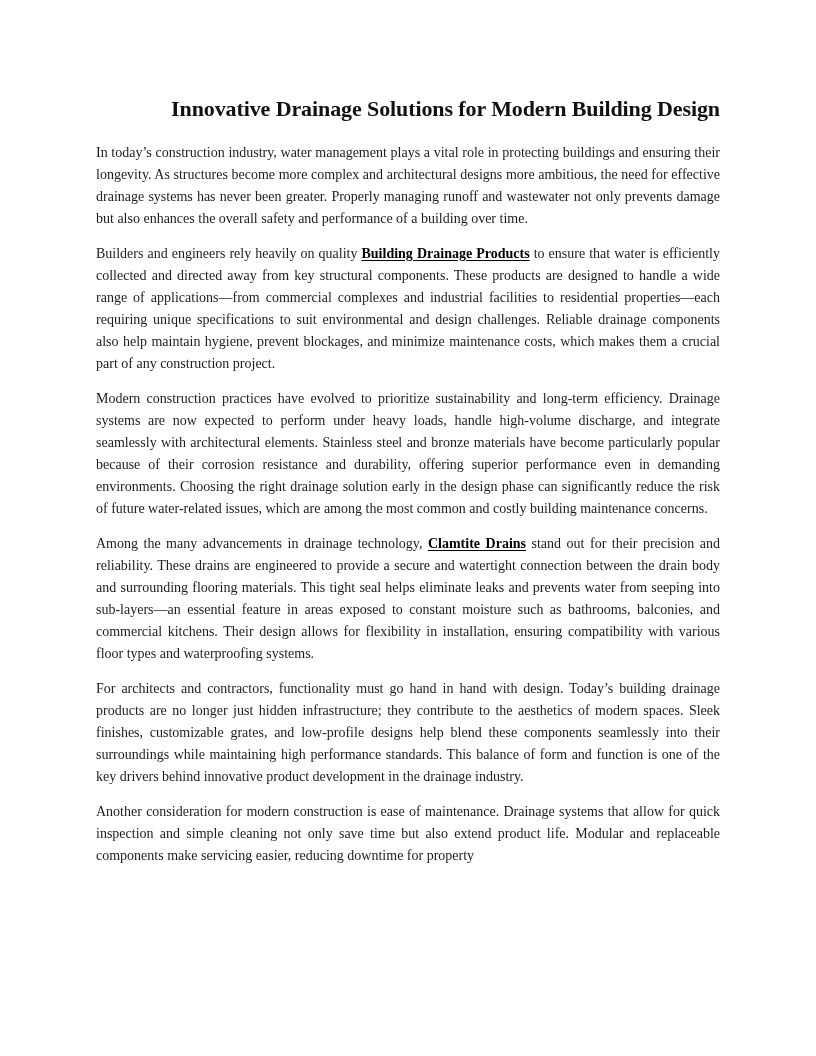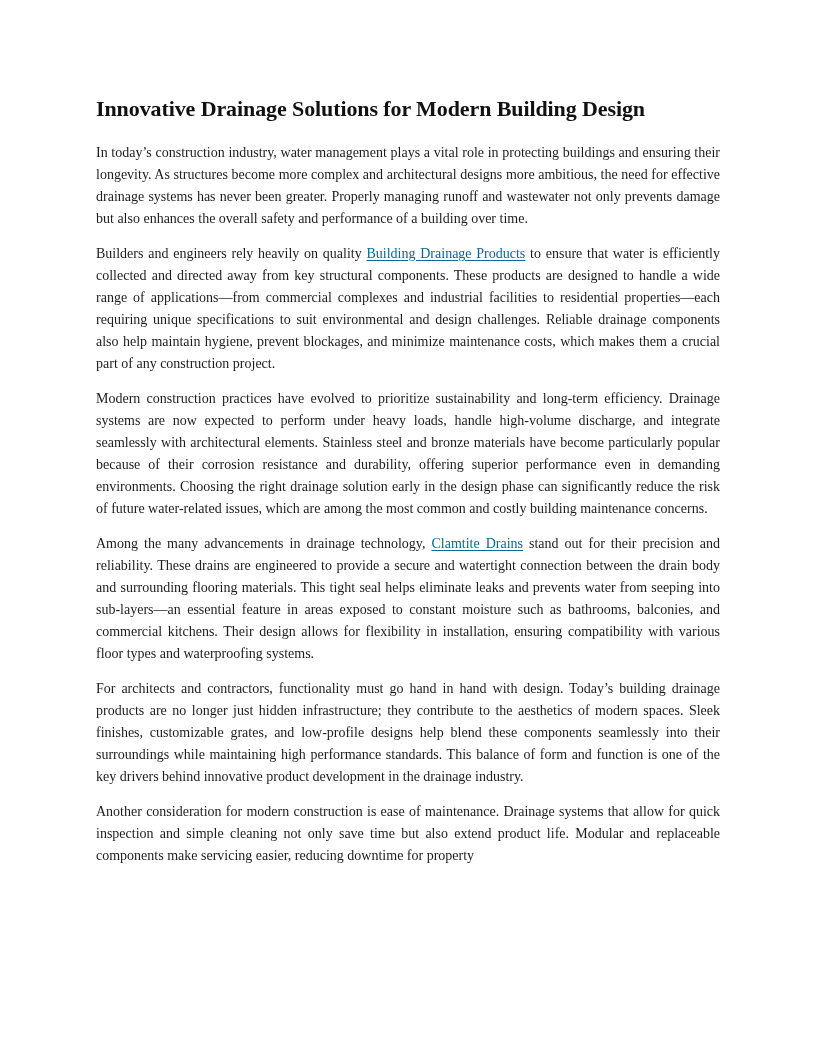--- a/index.html
+++ b/index.html
@@ -19,34 +19,34 @@
       position: absolute;
       left: 96px;
       top: 92px;
       width: 624px;
     }
     .doc-title {
       margin: 0 0 16px 0;
       font-size: 22px;
       line-height: 34px;
       font-weight: bold;
-      text-align: left;
+      text-align: right;
       color: #111111;
       letter-spacing: -0.1px;
     }
     .para {
       margin: 0 0 13px 0;
       font-size: 14px;
       line-height: 22px;
       text-align: justify;
       color: #1c1c1c;
     }
     .doc-link {
-      color: #0369a1;
-      font-weight: normal;
+      color: #000000;
+      font-weight: bold;
       text-decoration: underline;
       text-underline-offset: 2px;
       cursor: pointer;
     }
   </style>
 </head>
 <body>
 
 <div class="page">
   <h1 class="doc-title">Innovative Drainage Solutions for Modern Building Design</h1>

